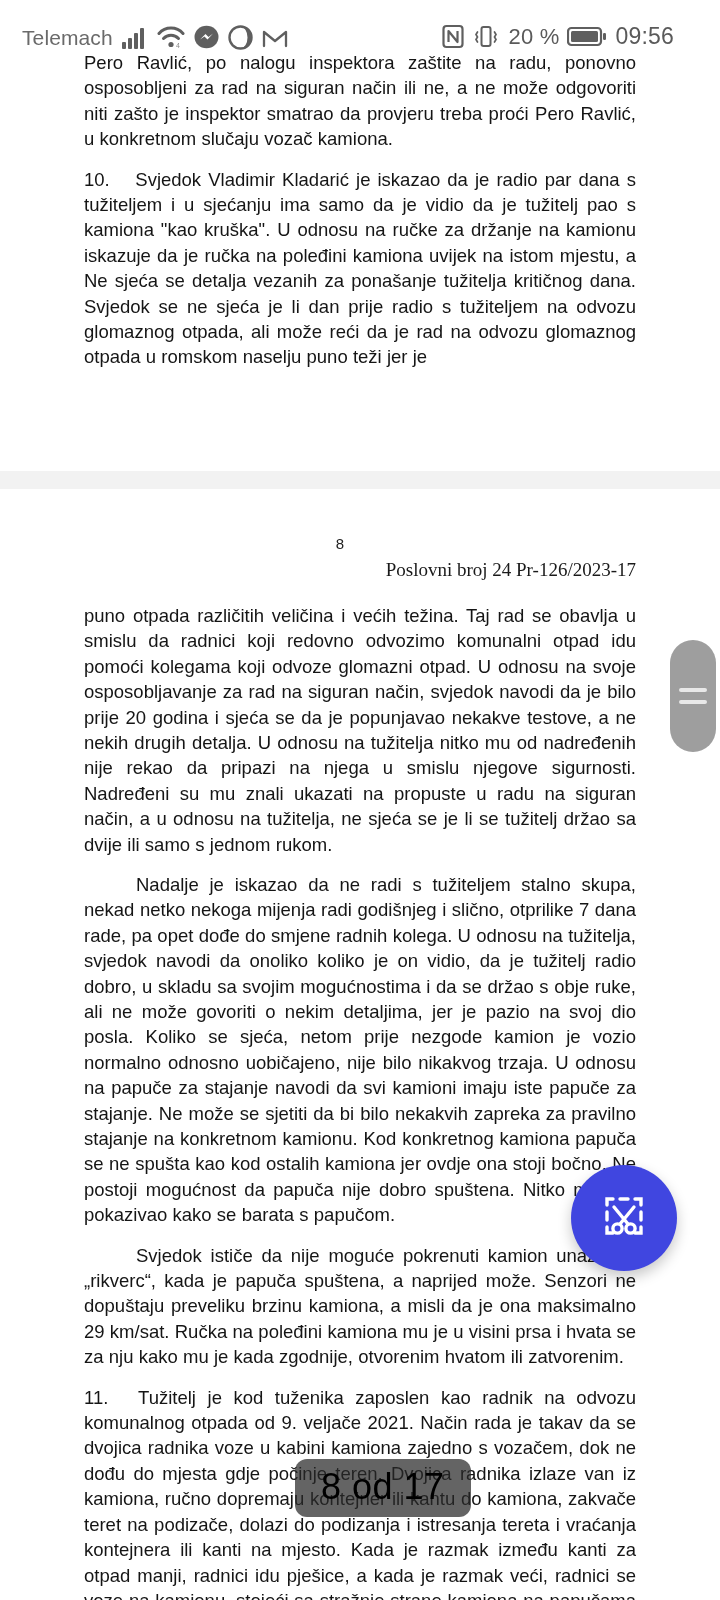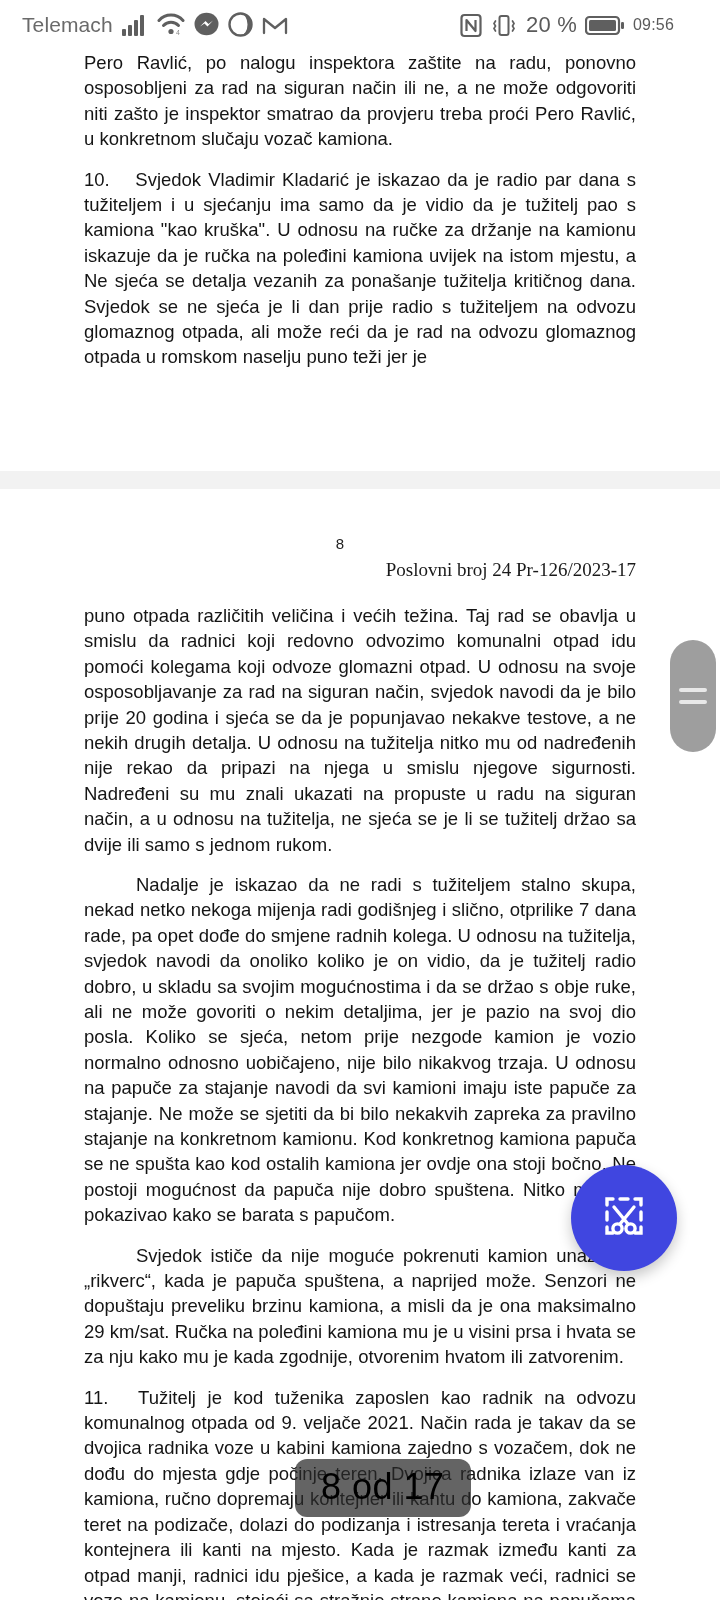--- a/index.html
+++ b/index.html
@@ -6,29 +6,29 @@
   html, body {
     width:720px; height:1600px;
     background:#ffffff;
     font-family:"Liberation Sans", sans-serif;
     overflow:hidden;
   }
   #app { position:relative; width:720px; height:1600px; background:#ffffff; overflow:hidden; }
 
   
   .statusbar {
-    position:absolute; top:12px; left:0; width:696px; height:50px;
-    display:flex; align-items:flex-start; background:#ffffff;
+    position:absolute; top:0; left:0; width:696px; height:50px;
+    display:flex; align-items:flex-end; background:#ffffff;
     padding:0 22px; color:#5a5a5a;
   }
   .sb-left { display:flex; align-items:center; gap:9px; }
   .sb-right { display:flex; align-items:center; gap:8px; margin-left:auto; }
   .carrier { font-size:21px; color:#6a6a6a; letter-spacing:0.1px; }
   .sb-icon { display:inline-flex; align-items:flex-end; }
-  .clock { font-size:16px; color:#5a5a5a; font-weight:400; letter-spacing:0.2px; }
+  .clock { font-size:23px; color:#5a5a5a; font-weight:400; letter-spacing:0.2px; }
   .battpct { font-size:22px; color:#5a5a5a; letter-spacing:0.2px; }
 
   
   .doc {
     position:absolute; top:50px; left:0; width:720px; height:1550px;
     background:#ffffff; overflow:hidden;
   }
   .page {
     position:relative; width:720px; background:#ffffff;
     padding:0 84px;

